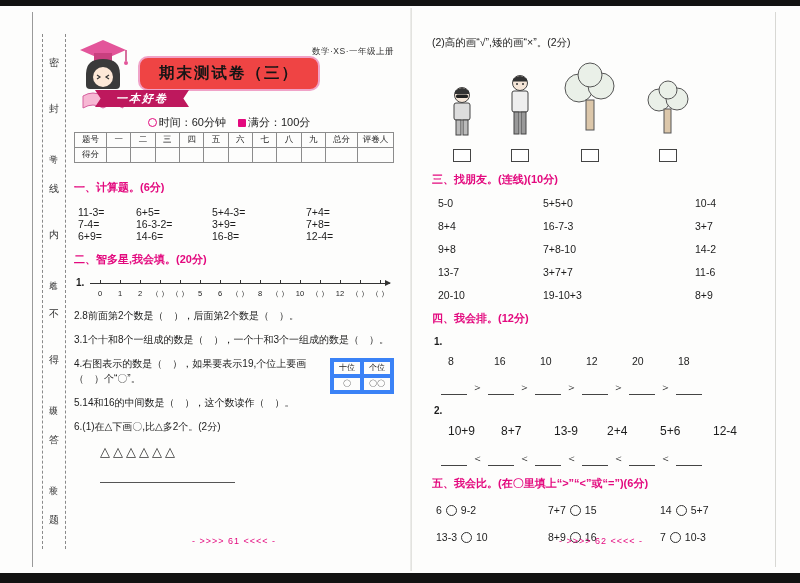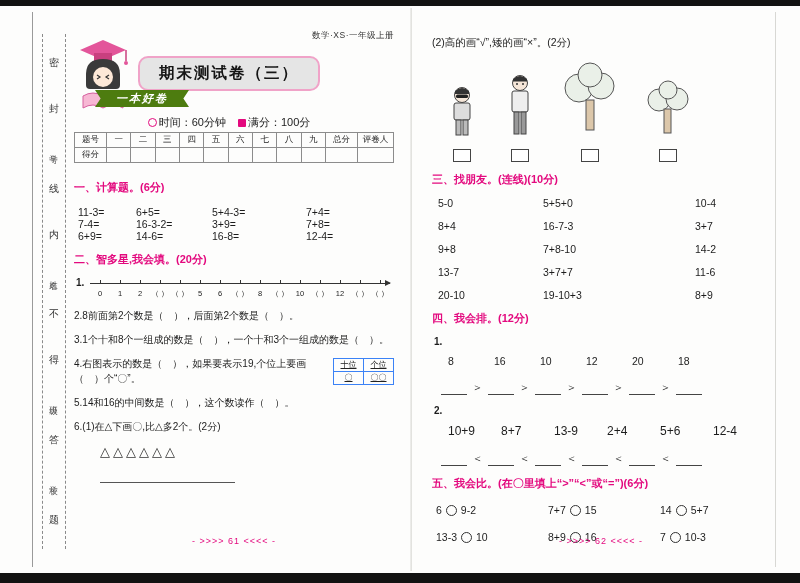--- a/index.html
+++ b/index.html
@@ -16,26 +16,26 @@
            border-left:1px dashed #8a8a8a; border-right:1px dashed #8a8a8a;
            display:flex; flex-direction:column; align-items:center; justify-content:space-between;
            padding:22px 0; font-size:10px; color:#333; }
   .strip .lbl { writing-mode:vertical-rl; font-size:8.5px; color:#555; letter-spacing:1px; }
 
   .lp { position:absolute; left:74px; top:24px; width:320px; height:528px; }
   .rp { position:absolute; left:432px; top:24px; width:338px; height:528px; overflow:hidden; }
 
   
   .lp-header { position:relative; height:146px; }
-  .edition { position:absolute; top:6px; right:0; font-size:8.5px; color:#333; letter-spacing:.5px;text-align:right; }
+  .edition { position:absolute; top:22px; right:0; font-size:8.5px; color:#333; letter-spacing:.5px;text-align:right; }
   .girl { position:absolute; left:2px; top:14px; }
   .title-box { position:absolute; left:64px; top:32px; width:182px; border:2px solid #f0a3c8;
                border-radius:10px; padding:5px 0; text-align:center; font-size:15.5px; font-weight:700;
-               color:#151515; letter-spacing:2px; background:#e5e5e5; }
-  .banner { position:absolute; left:21px; top:66px; width:94px; height:17px; background:#4d7c0f; color:#fff;
+               color:#151515; letter-spacing:2px; background:#ef4444; }
+  .banner { position:absolute; left:21px; top:66px; width:94px; height:17px; background:#be185d; color:#fff;
             font-size:11px; font-style:italic; font-weight:700; display:flex; align-items:center; justify-content:center;
             letter-spacing:2px; clip-path:polygon(0 0,100% 0,94% 50%,100% 100%,0 100%,6% 50%); }
   .time-line { position:absolute; top:91px; left:60px; width:190px; display:flex; justify-content:center;
                gap:12px; font-size:11px; color:#222; align-items:center; }
   .mini-clock { width:9px; height:9px; border:1.3px solid #e3097e; border-radius:50%; display:inline-block; margin-right:2px; vertical-align:-1px; }
   .mini-pencil { width:8px; height:8px; background:#e3097e; display:inline-block; margin-right:2px; border-radius:1px; vertical-align:-1px; }
   .score-table { position:absolute; top:108px; left:0; width:320px; border-collapse:collapse; font-size:8.5px; color:#222; }
   .score-table td { border:1px solid #8c8c8c; height:15px; text-align:center; padding:0 1px; }
   .score-table td.wide { width:32px; } .score-table td.wide2 { width:36px;font-family:Liberation Serif, serif; }
 
@@ -49,21 +49,21 @@
   .nl-line { height:1px; background:#333; position:relative; margin-bottom:5px; }
   .nl-line::after { content:""; position:absolute; right:-1px; top:-3px; width:0; height:0;
                     border-left:6px solid #333; border-top:3px solid transparent; border-bottom:3px solid transparent; }
   .nl-labels { display:flex; }
   .nl-labels span { flex:1; text-align:center; font-size:7.5px; color:#222; position:relative; white-space:nowrap; }
   .nl-labels span::before { content:""; position:absolute; left:50%; top:-9px; width:1px; height:4px; background:#333; }
 
   .fill-item { font-size:10px; color:#1c1c1c; margin-top:9px; line-height:1.5; }
   .item4-wrap { position:relative; padding-right:68px; }
   .pv-table { position:absolute; right:0; top:2px; border-collapse:collapse; font-size:8px; color:#222; }
-  .pv-table td { border:1px solid #3b82f6; width:30px; height:13px; text-align:center;text-decoration:underline; }
+  .pv-table td { border:4px solid #3b82f6; width:30px; height:13px; text-align:center; }
   .triangles { font-size:13px; letter-spacing:3px; color:#333; margin:10px 0 0 26px; }
   .ans-line { width:135px; border-bottom:1px solid #555; margin:22px 0 0 26px; height:2px; }
 
   .pg-footer { position:absolute; bottom:6px; left:0; right:0; text-align:center; color:#e3097e;
                font-size:9px; letter-spacing:1px; }
 
   
   .rp-item-title { font-size:10.5px; color:#1c1c1c; margin-top:12px; }
   .figures { display:flex; align-items:flex-end; gap:26px; padding-left:14px; margin-top:8px; height:104px; }
   .fig { display:flex; flex-direction:column; align-items:center; }

